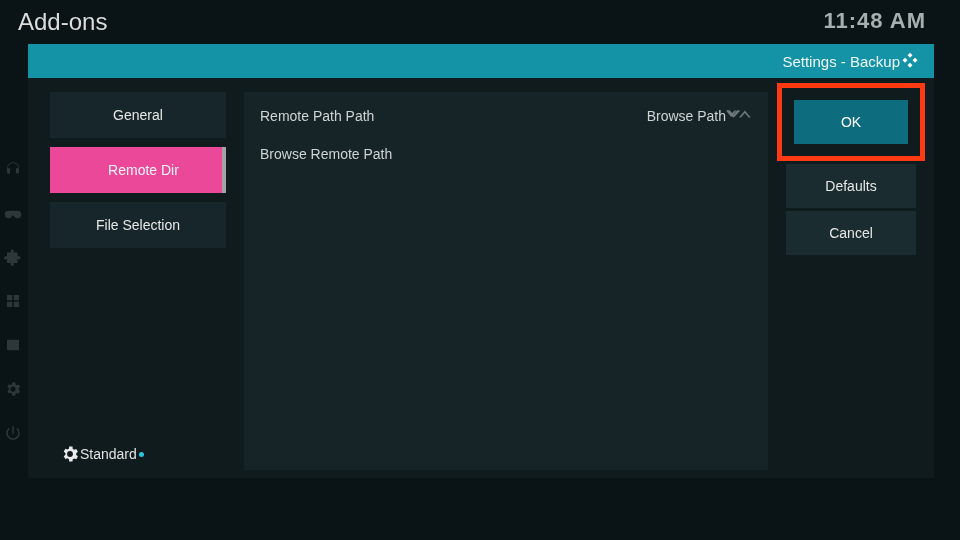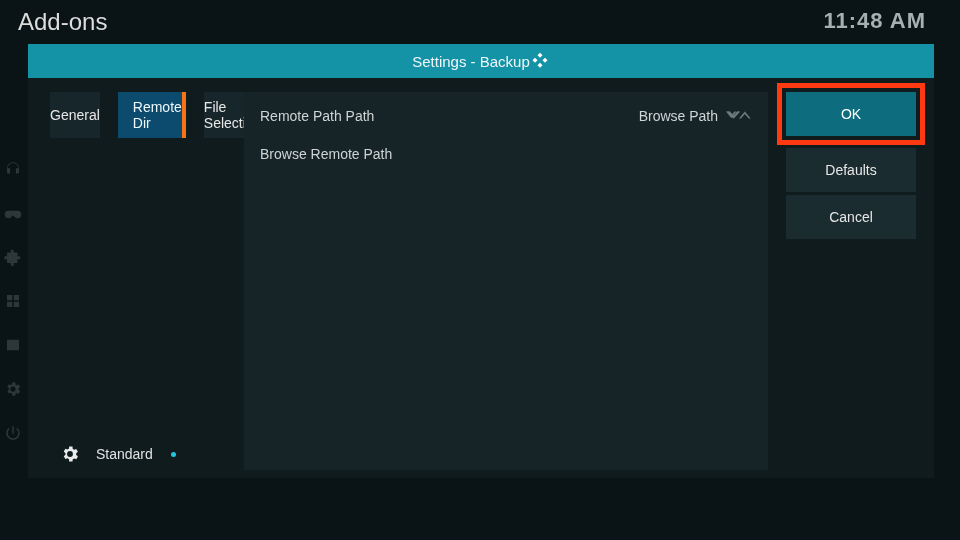--- a/index.html
+++ b/index.html
@@ -4,45 +4,45 @@
 <style>
   * { margin: 0; padding: 0; box-sizing: border-box; font-family: Arial, Helvetica, sans-serif; }
   html, body { width: 960px; height: 540px; overflow: hidden; }
   body { background: #0a1416; color: #d8d8d8; position: relative; }
 
   .topbar { display: flex; justify-content: space-between; align-items: flex-start; padding: 8px 34px 0 18px; height: 40px; }
   .topbar .title { font-size: 24px; font-weight: 400; color: #dcdcdc; }
   .topbar .clock { font-size: 22px; font-weight: 700; color: #a6b0b1; letter-spacing: 1px; margin-left: 12px; }
 
   .dialog { position: absolute; left: 28px; right: 26px; top: 44px; bottom: 62px; background: #101b1e; display: flex; flex-direction: column; }
-  .dialog-header { background: #1492a6; height: 34px; display: flex; align-items: center; justify-content: center; padding: 0 14px; }
+  .dialog-header { background: #1492a6; height: 34px; display: flex; align-items: center; justify-content: flex-end; padding: 0 14px; }
   .dialog-header .dlg-title { color: #f0f7f8; font-size: 15px; }
   .dialog-header .logo svg { width: 20px; height: 20px; display: block; }
 
   .dialog-body { flex: 1; display: flex; gap: 18px; padding: 14px 18px 8px 22px; position: relative; }
 
   .leftcol { width: 176px; display: flex; flex-direction: column; justify-content: space-between; }
-  .nav { display: flex; flex-direction: row; gap: 18px; align-items: flex-end; }
+  .nav { display: flex; flex-direction: column; gap: 9px; }
   .nav-item { height: 46px; background: #17262a; color: #e8e8e8; font-size: 14px; display: flex; align-items: center; justify-content: center; cursor: pointer; user-select: none; }
-  .nav-item.active { background: #0c4a6e; border-right: 4px solid #f97316; color: #eef8f9; padding-left: 15px; }
+  .nav-item.active { background: #ec4899; border-right: 4px solid #a3a3a3; color: #eef8f9; padding-left: 15px; }
 
-  .level { display: flex; align-items: center; gap: 16px; padding: 6px 4px 6px 10px; cursor: pointer; }
+  .level { display: flex; align-items: center; gap: 0; padding: 6px 4px 6px 10px; cursor: pointer; }
   .level .lbl { font-size: 14px; color: #e2e2e2; }
   .level .indicator { width: 5px; height: 5px; background: #25c4de; border-radius: 50%; margin-left: 2px; }
   .gear-icon svg { width: 20px; height: 20px; display: block; }
 
   .main { flex: 1; background: #162428; padding: 12px 16px; display: flex; flex-direction: column; gap: 14px; min-height: 340px; }
   .settings-row { display: flex; justify-content: space-between; align-items: center; font-size: 14px; color: #cfd4d4; height: 24px; cursor: pointer; }
-  .settings-row .value { display: flex; align-items: center; gap: 8px; color: #cfd4d4; }
+  .settings-row .value { display: flex; align-items: flex-start; gap: 0; color: #cfd4d4; }
   .spinner-arrows svg { width: 26px; height: 14px; display: block; opacity: .55; }
 
   .rightcol { width: 130px; display: flex; flex-direction: column; gap: 3px; }
   .btn { height: 44px; background: #1b2c30; color: #e6e6e6; font-size: 14px; display: flex; align-items: center; justify-content: center; cursor: pointer; user-select: none; }
   .btn.ok { background: #0d6c7e; color: #fff; }
-  .ok-highlight { border: 5px solid #ff3a12; padding: 4px; margin: -9px -9px 0 -9px; }
+  .ok-highlight { border: 5px solid #ff3a12; padding: 12px; margin: -9px -9px 0 -9px; }
 
   .side-icons { position: absolute; left: 0; top: 160px; width: 26px; display: flex; flex-direction: column; gap: 26px; align-items: center; opacity: .32; }
   .side-icons svg { width: 18px; height: 18px; display: block; }
 </style>
 </head>
 <body>
 
 <div class="topbar">
   <div class="title">Add-ons</div>
   <div class="clock">11:48 AM</div>

